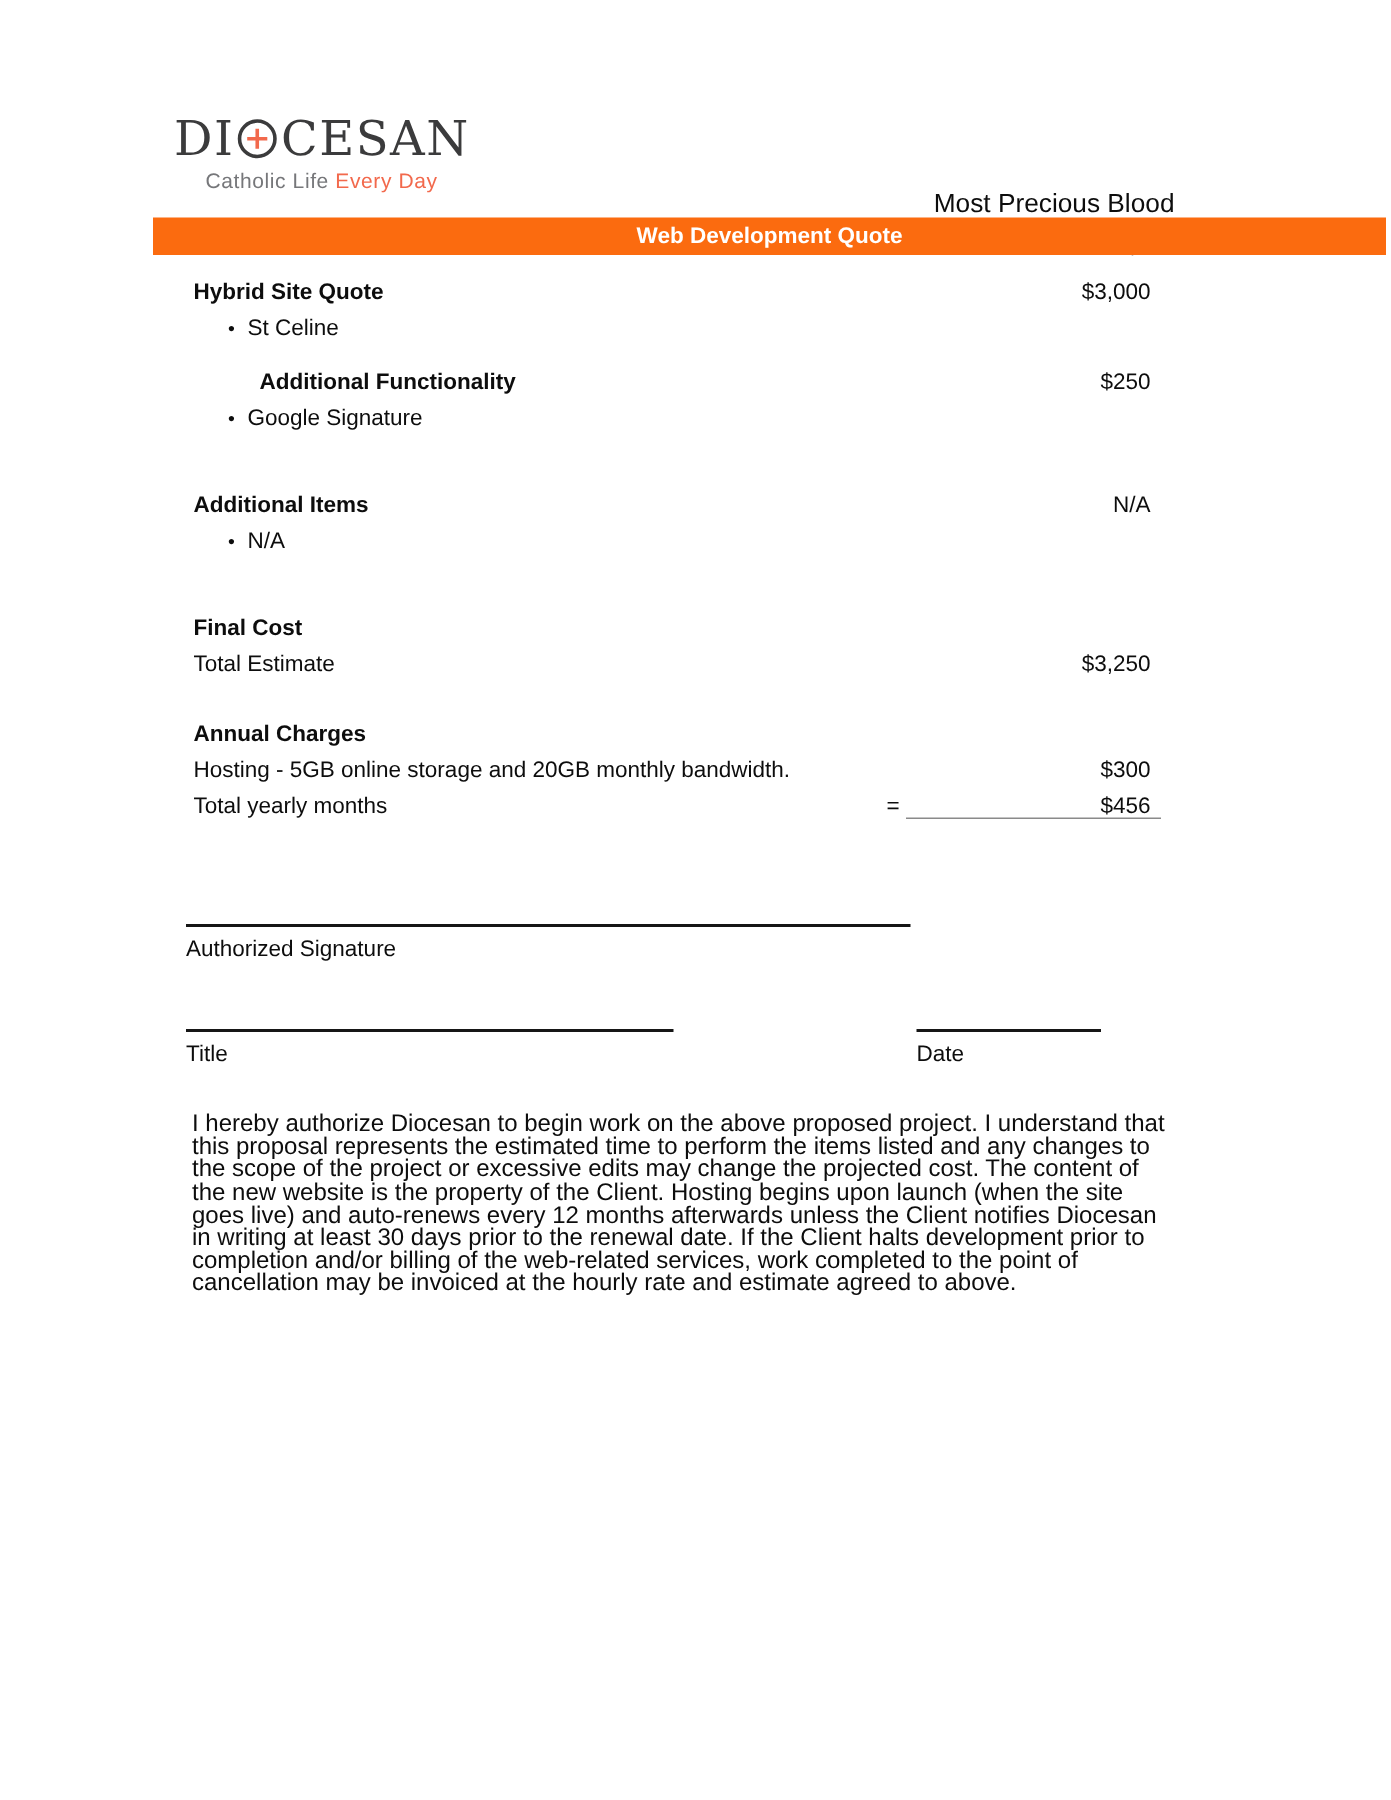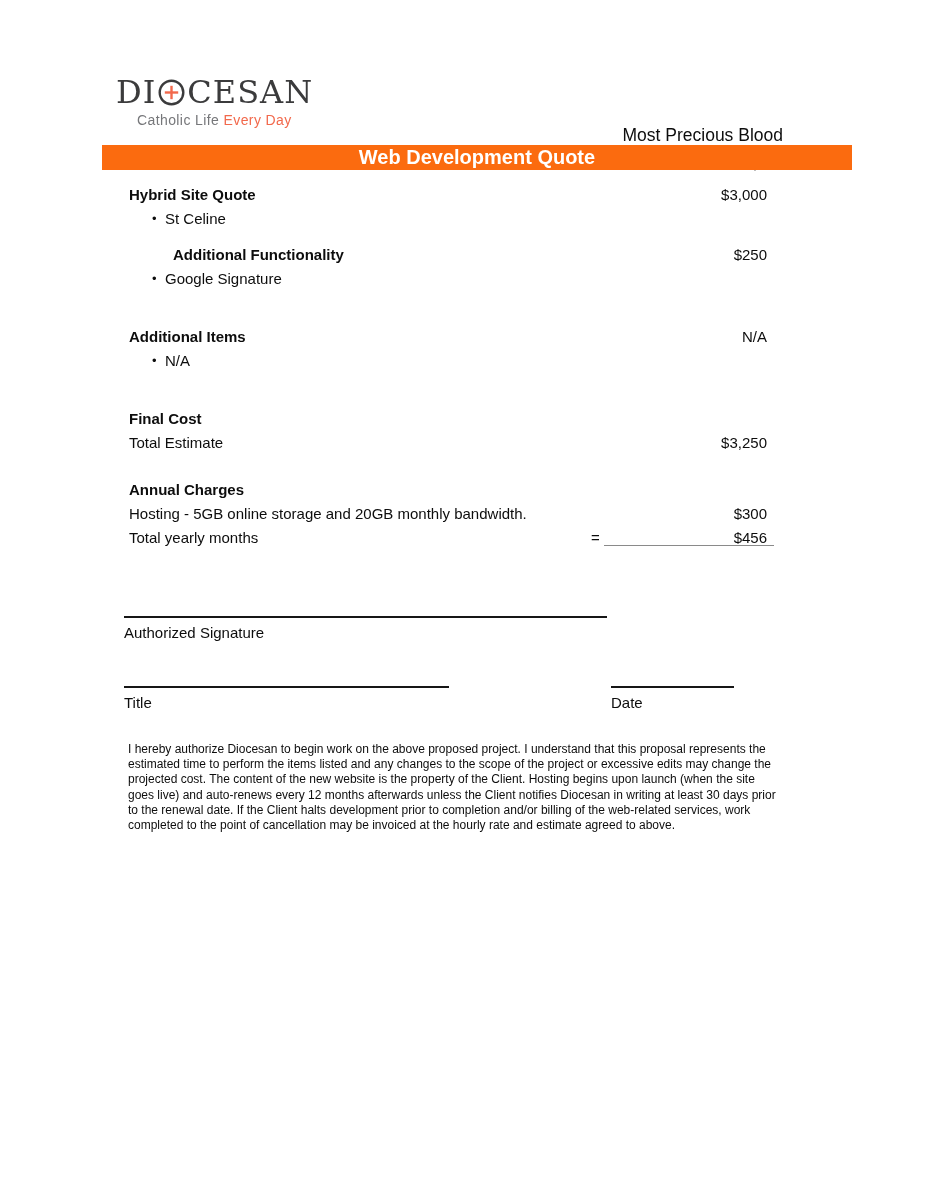--- a/index.html
+++ b/index.html
@@ -46,25 +46,25 @@
     line-height: 27px;
     color: #0d0d0d;
     margin-top: 40px;
   }
 
   
   .banner {
     position: absolute;
     top: 145px;
     left: 102px;
-    width: 750px;
+    width: 822px;
     height: 25px;
     background: #FB6B0F;
     color: #ffffff;
-    font-size: 20px;
+    font-size: 15px;
     font-weight: bold;
     text-align: center;
     line-height: 25px;
   }
 
   
   .content {
     position: absolute;
     top: 170px;
     left: 129px;
@@ -115,21 +115,21 @@
     gap: 24px;
   }
   .sig-title { width: 325px; border-top: 2px solid #161616; padding-top: 5px; }
   .sig-date  { width: 123px; border-top: 2px solid #161616; padding-top: 5px; }
 
   
   .legal {
     margin-top: 30px;
     margin-left: -1px;
     width: 655px;
-    font-size: 12px;
+    font-size: 16px;
     line-height: 15.2px;
     color: #0d0d0d;
   }
 </style>
 </head>
 <body>
 
 <div class="page">
 
   <div class="logo">

